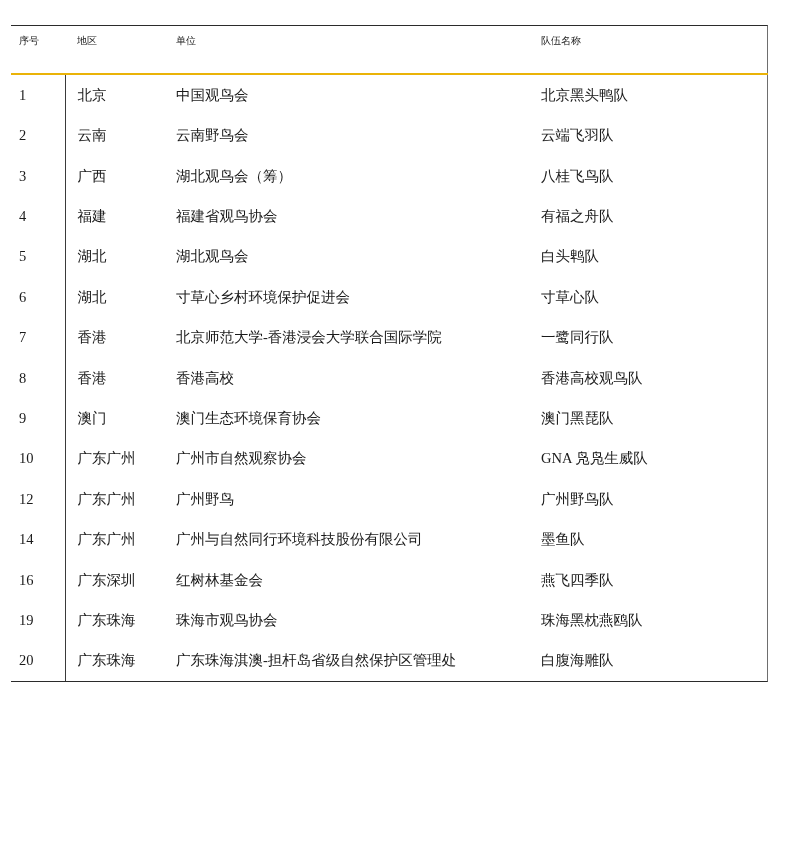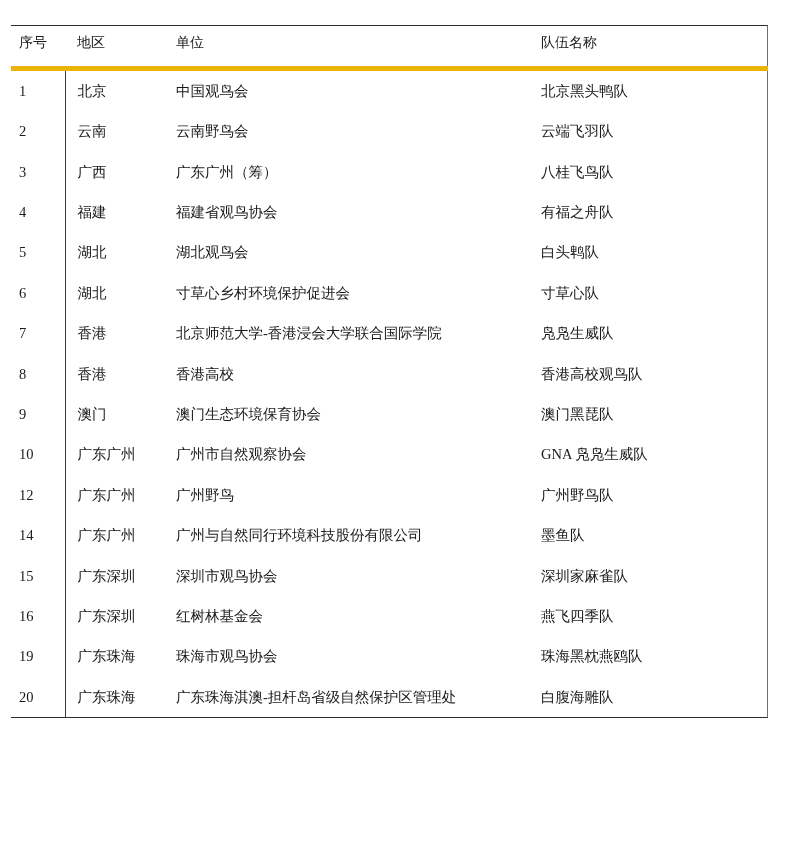--- a/index.html
+++ b/index.html
@@ -34,23 +34,23 @@
 
   
   col.c-no   { width: 54px; }
   col.c-reg  { width: 101px; }
   col.c-unit { width: 365px; }
   col.c-team { width: 237px; }
 
   thead tr.header-row th {
     text-align: left;
     font-weight: normal;
-    font-size: 14px;
-    padding: 8px 0 14px 0;
-    border-bottom: 5px solid #eab308;
+    font-size: 10px;
+    padding: 8px 0 25px 0;
+    border-bottom: 2px solid #eab308;
     vertical-align: middle;
     white-space: nowrap;
   }
 
   tbody tr.data-row td {
     font-size: 14.5px;
     padding: 6px 0 6px 0;
     height: 28.4px;
     vertical-align: middle;
     line-height: 1.15;
@@ -101,21 +101,21 @@
         </tr>
         <tr class="data-row">
           <td class="col-no">2</td>
           <td class="col-reg">云南</td>
           <td class="col-unit">云南野鸟会</td>
           <td class="col-team">云端飞羽队</td>
         </tr>
         <tr class="data-row">
           <td class="col-no">3</td>
           <td class="col-reg">广西</td>
-          <td class="col-unit">广东广州（筹）</td>
+          <td class="col-unit">湖北观鸟会（筹）</td>
           <td class="col-team">八桂飞鸟队</td>
         </tr>
         <tr class="data-row">
           <td class="col-no">4</td>
           <td class="col-reg">福建</td>
           <td class="col-unit">福建省观鸟协会</td>
           <td class="col-team">有福之舟队</td>
         </tr>
         <tr class="data-row">
           <td class="col-no">5</td>
@@ -126,21 +126,21 @@
         <tr class="data-row">
           <td class="col-no">6</td>
           <td class="col-reg">湖北</td>
           <td class="col-unit">寸草心乡村环境保护促进会</td>
           <td class="col-team">寸草心队</td>
         </tr>
         <tr class="data-row">
           <td class="col-no">7</td>
           <td class="col-reg">香港</td>
           <td class="col-unit">北京师范大学-香港浸会大学联合国际学院</td>
-          <td class="col-team">凫凫生威队</td>
+          <td class="col-team">一鹭同行队</td>
         </tr>
         <tr class="data-row">
           <td class="col-no">8</td>
           <td class="col-reg">香港</td>
           <td class="col-unit">香港高校</td>
           <td class="col-team">香港高校观鸟队</td>
         </tr>
         <tr class="data-row">
           <td class="col-no">9</td>
           <td class="col-reg">澳门</td>
@@ -159,26 +159,20 @@
           <td class="col-unit">广州野鸟</td>
           <td class="col-team">广州野鸟队</td>
         </tr>
         <tr class="data-row">
           <td class="col-no">14</td>
           <td class="col-reg">广东广州</td>
           <td class="col-unit">广州与自然同行环境科技股份有限公司</td>
           <td class="col-team">墨鱼队</td>
         </tr>
         <tr class="data-row">
-          <td class="col-no">15</td>
-          <td class="col-reg">广东深圳</td>
-          <td class="col-unit">深圳市观鸟协会</td>
-          <td class="col-team">深圳家麻雀队</td>
-        </tr>
-        <tr class="data-row">
           <td class="col-no">16</td>
           <td class="col-reg">广东深圳</td>
           <td class="col-unit">红树林基金会</td>
           <td class="col-team">燕飞四季队</td>
         </tr>
         <tr class="data-row">
           <td class="col-no">19</td>
           <td class="col-reg">广东珠海</td>
           <td class="col-unit">珠海市观鸟协会</td>
           <td class="col-team">珠海黑枕燕鸥队</td>

